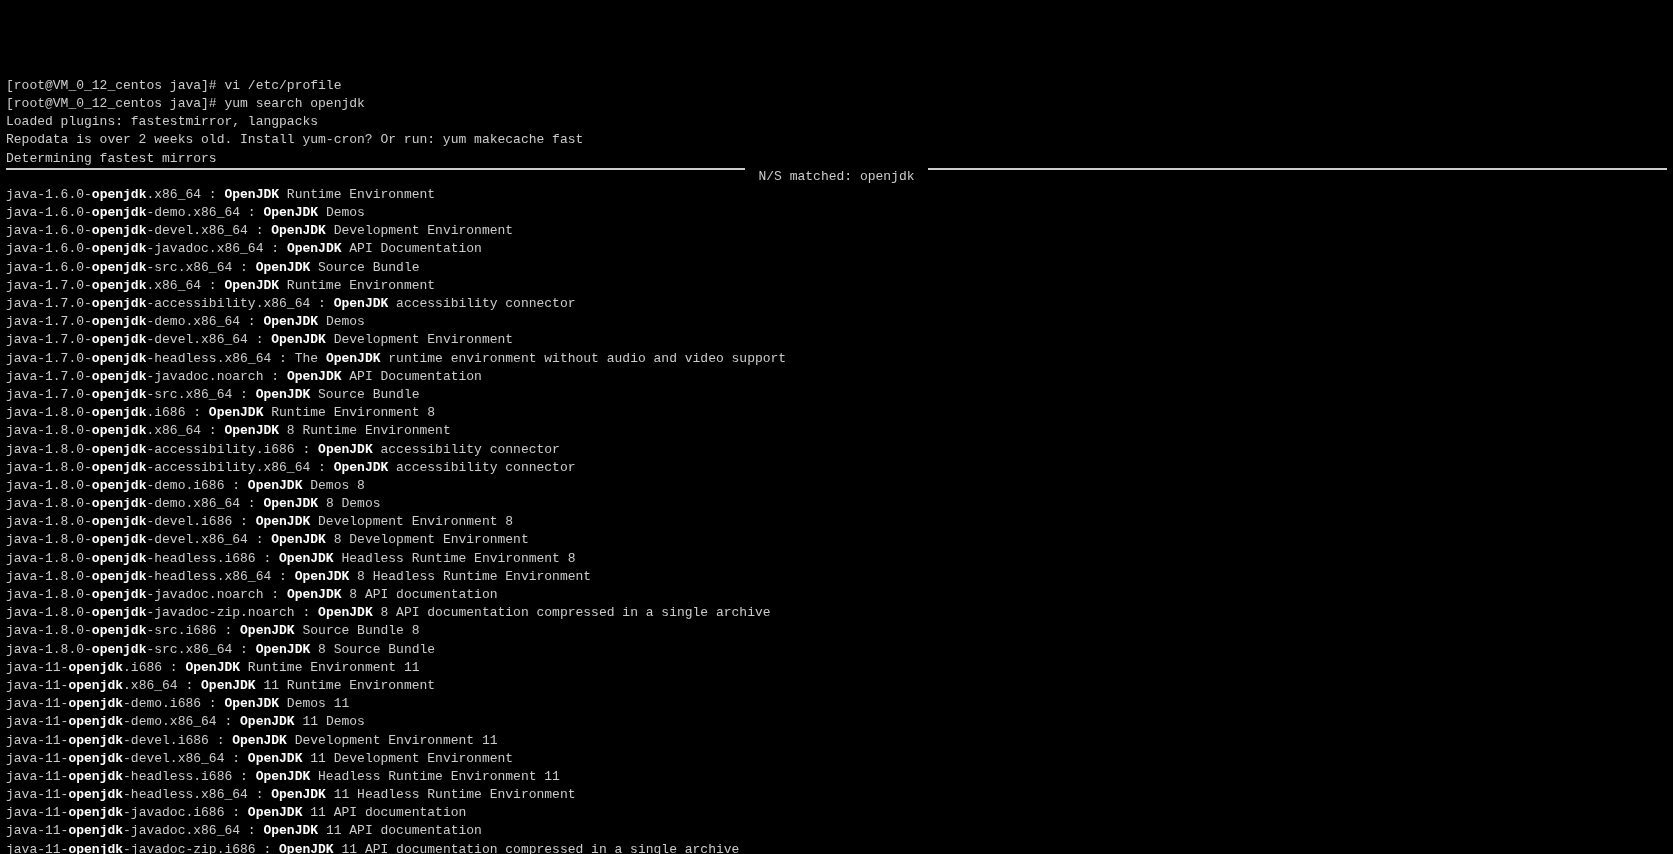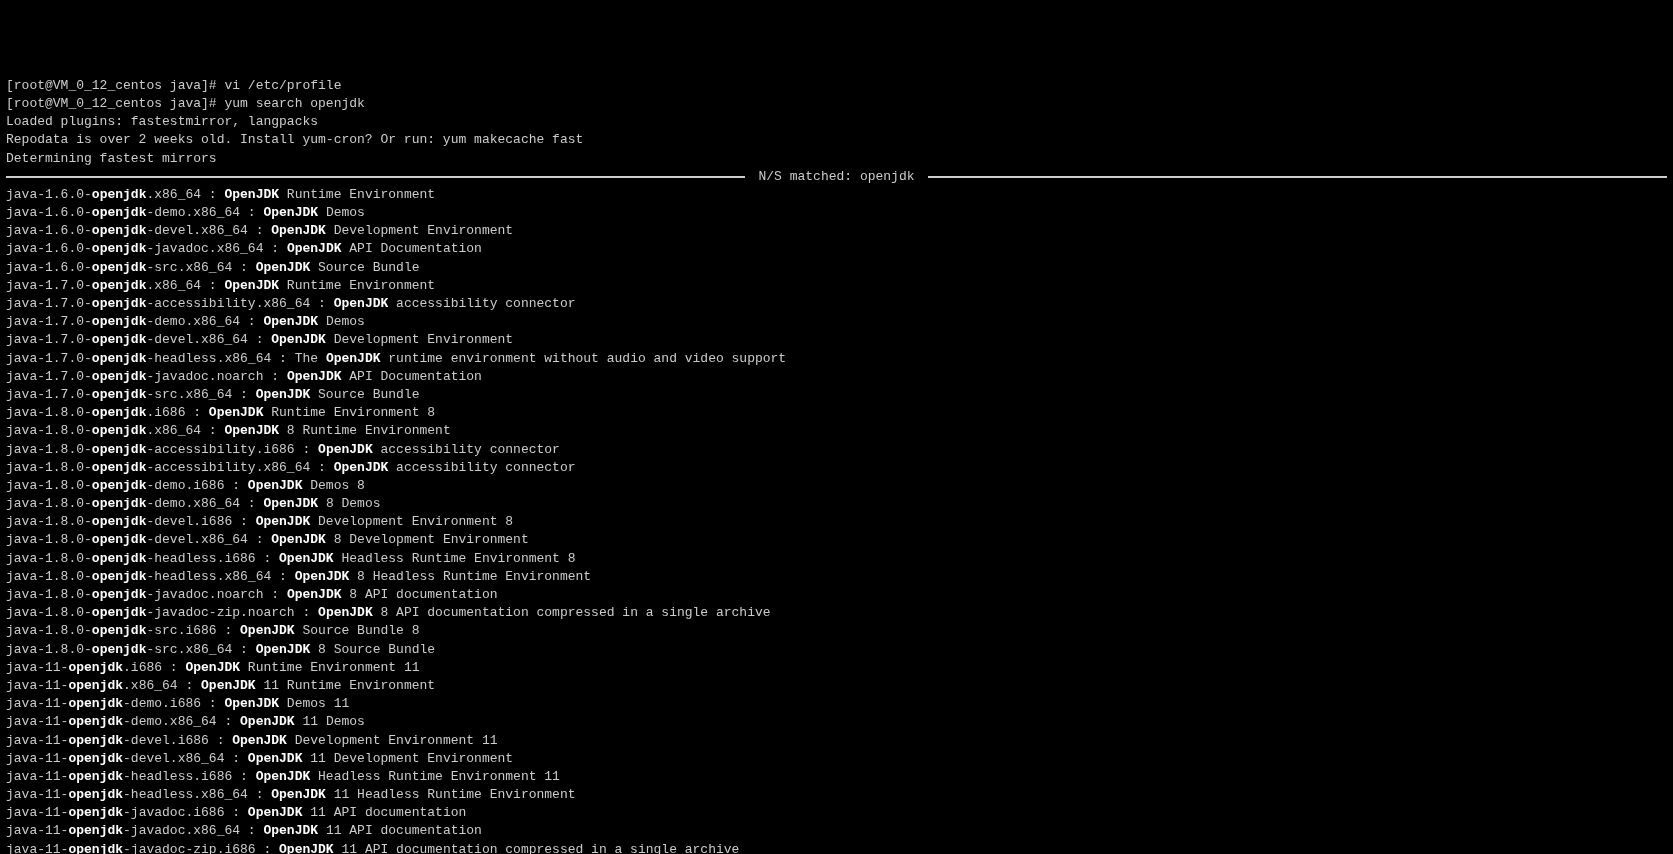--- a/index.html
+++ b/index.html
@@ -8,21 +8,21 @@
       color: #ccc;
       font-family: "Consolas","Courier New",monospace;
       font-size: 13px;
       line-height: 1.4;
       padding: 4px 6px;
       white-space: pre;
       overflow-x: auto;
     }
     .bold { font-weight: bold; color: #fff; }
     .line { display: block; }
-    .sep { display: flex; align-items: center; }
+    .sep { display: flex; }
     .sep-bar {
       border-top: 2px double #ccc;
       flex: 1;
       height: 0;
     }
     .sep-text { padding: 0 6px; }
   </style>
 </head>
 <body>
 

